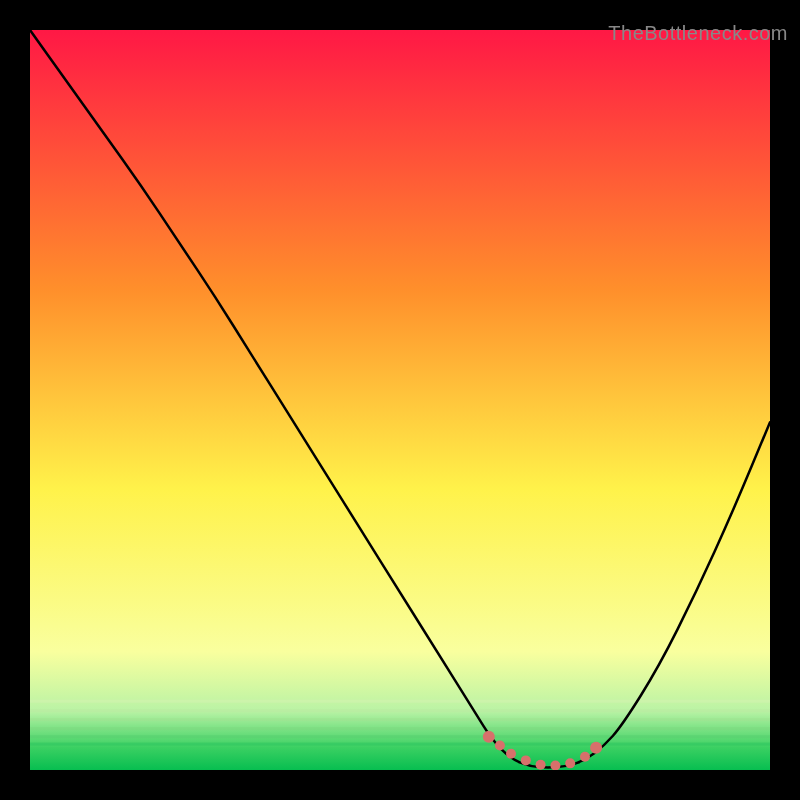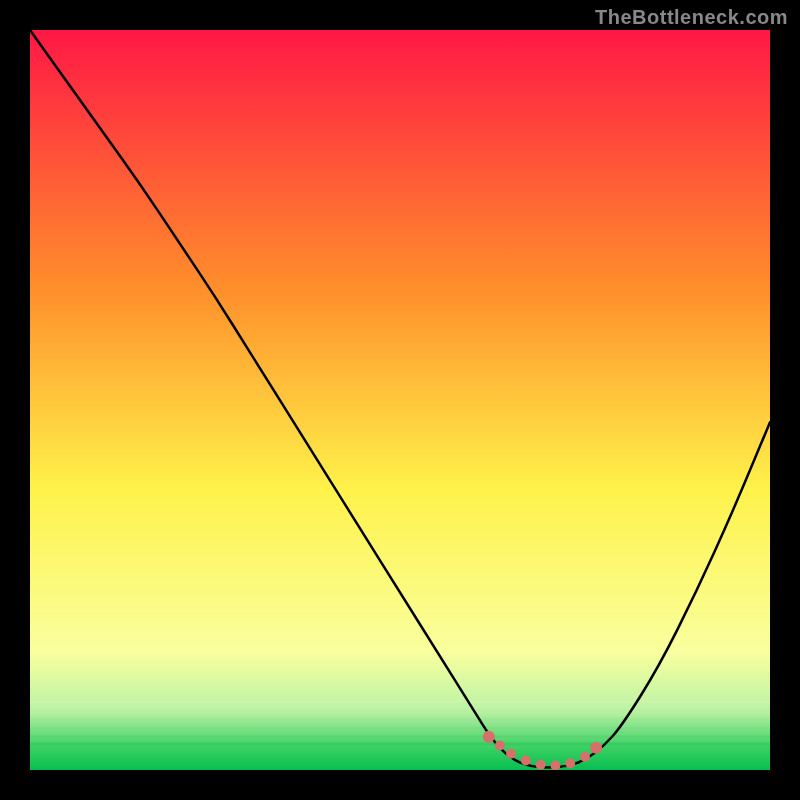--- a/index.html
+++ b/index.html
@@ -14,25 +14,25 @@
   .frame {
     position: absolute;
     left: 30px;
     top: 30px;
     width: 740px;
     height: 740px;
     background: #000;
   }
   .watermark {
     position: absolute;
-    top: 6px;
+    top: 22px;
     right: 12px;
     color: #888;
     font-size: 20px;
-    font-weight: 700;
+    font-weight: 400;
     letter-spacing: 0.5px;
     z-index: 5;
   }
   svg {
     display: block;
   }
 </style>
 </head>
 <body>
 

